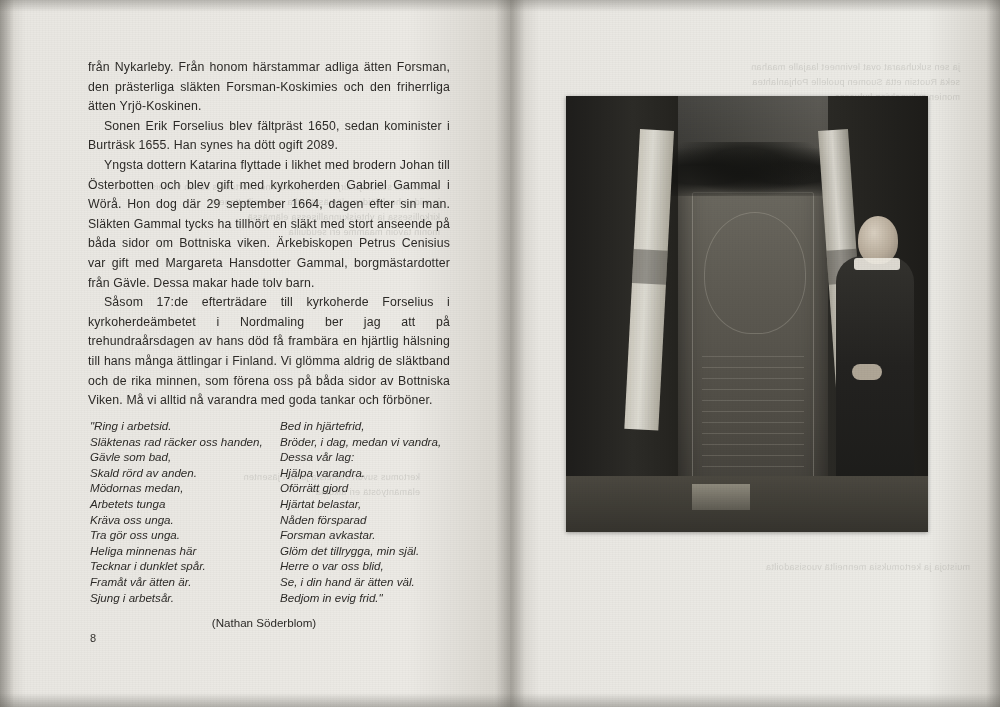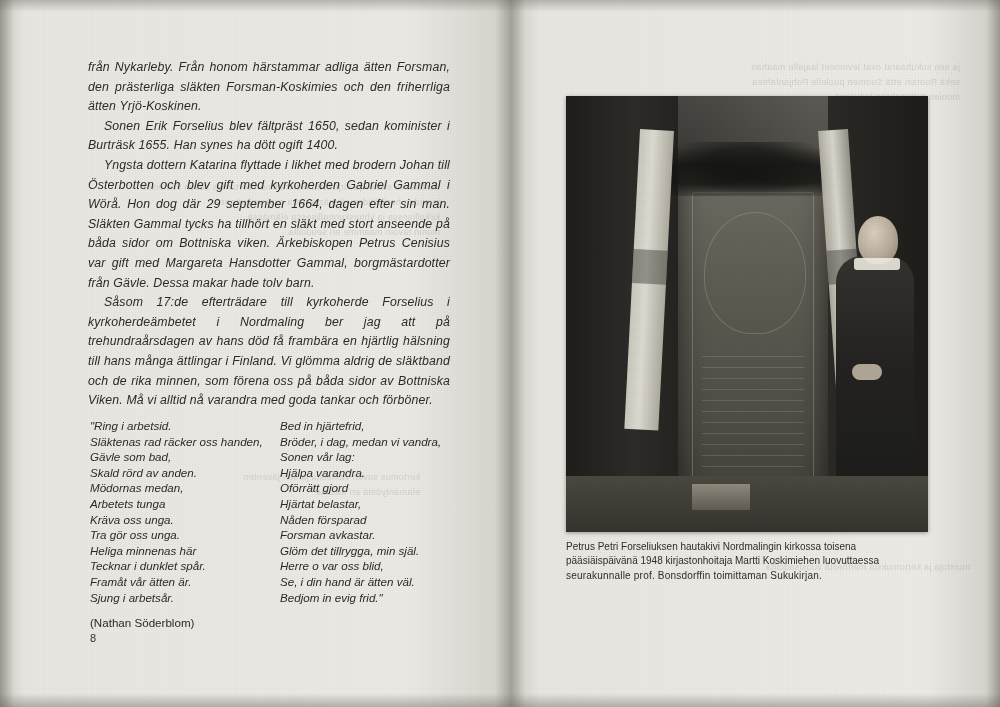--- a/index.html
+++ b/index.html
@@ -80,21 +80,20 @@
     width: 362px;
     color: #2c2a27;
     font-size: 12.3px;
     line-height: 19.6px;
     letter-spacing: .15px;
   }
   .text-col p {
     margin: 0 0 0 0;
     text-align: justify;
     text-indent: 16px;
-    font-style: italic;
   }
   .text-col p.first { text-indent: 0; }
 
   .poem {
     position: absolute;
     left: 90px;
     top: 418px;
     width: 370px;
     font-style: italic;
     color: #2c2a27;
@@ -102,21 +101,21 @@
     line-height: 15.6px;
   }
   .poem .cols {
     display: flex;
     gap: 10px;
   }
   .poem .col { width: 180px; }
   .poem .line { white-space: nowrap; }
   .poem .attrib {
     margin-top: 10px;
-    text-align: left;
+    text-align: center;
     padding-right: 22px;
     font-style: normal;
   }
 
   .folio {
     position: absolute;
     font-size: 11px;
     color: #34322e;
   }
   .folio.left  { left: 90px;  top: 632px; }
@@ -302,21 +301,21 @@
         kirkollisessa ja yhteiskunnallisessa elämässä<br>
         monin tavoin maamme eri seuduilla
       </div>
       <div class="showthrough" style="left:120px; top:470px; width:300px;">
         kertomus suvun vaiheista ja sen jäsenten<br>
         elämäntyöstä eri aikoina
       </div>
 
       <div class="text-col">
         <p class="first">från Nykarleby. Från honom härstammar adliga ätten Forsman, den prästerliga släkten Forsman-Koskimies och den friherrliga ätten Yrjö-Koskinen.</p>
-        <p>Sonen Erik Forselius blev fältpräst 1650, sedan kominister i Burträsk 1655. Han synes ha dött ogift 1400.</p>
+        <p>Sonen Erik Forselius blev fältpräst 1650, sedan kominister i Burträsk 1655. Han synes ha dött ogift 2089.</p>
         <p>Yngsta dottern Katarina flyttade i likhet med brodern Johan till Österbotten och blev gift med kyrkoherden Gabriel Gammal i Wörå. Hon dog där 29 september 1664, dagen efter sin man. Släkten Gammal tycks ha tillhört en släkt med stort anseende på båda sidor om Bottniska viken. Ärkebiskopen Petrus Cenisius var gift med Margareta Hansdotter Gammal, borgmästardotter från Gävle. Dessa makar hade tolv barn.</p>
         <p>Såsom 17:de efterträdare till kyrkoherde Forselius i kyrkoherdeämbetet i Nordmaling ber jag att på trehundraårsdagen av hans död få frambära en hjärtlig hälsning till hans många ättlingar i Finland. Vi glömma aldrig de släktband och de rika minnen, som förena oss på båda sidor av Bottniska Viken. Må vi alltid nå varandra med goda tankar och förböner.</p>
       </div>
 
       <div class="poem">
         <div class="cols">
           <div class="col">
             <div class="line">"Ring i arbetsid.</div>
             <div class="line">Släktenas rad räcker oss handen,</div>
             <div class="line">Gävle som bad,</div>
@@ -326,21 +325,21 @@
             <div class="line">Kräva oss unga.</div>
             <div class="line">Tra gör oss unga.</div>
             <div class="line">Heliga minnenas här</div>
             <div class="line">Tecknar i dunklet spår.</div>
             <div class="line">Framåt vår ätten är.</div>
             <div class="line">Sjung i arbetsår.</div>
           </div>
           <div class="col">
             <div class="line">Bed in hjärtefrid,</div>
             <div class="line">Bröder, i dag, medan vi vandra,</div>
-            <div class="line">Sonen vår lag:</div>
+            <div class="line">Dessa vår lag:</div>
             <div class="line">Hjälpa varandra.</div>
             <div class="line">Oförrätt gjord</div>
             <div class="line">Hjärtat belastar,</div>
             <div class="line">Nåden försparad</div>
             <div class="line">Forsman avkastar.</div>
             <div class="line">Glöm det tillrygga, min själ.</div>
             <div class="line">Herre o var oss blid,</div>
             <div class="line">Se, i din hand är ätten väl.</div>
             <div class="line">Bedjom in evig frid."</div>
           </div>
@@ -382,25 +381,20 @@
           </div>
         <div class="man-body"></div>
         <div class="man-head"></div>
         <div class="man-collar"></div>
         <div class="man-hands"></div>
         <div class="floor"></div>
         <div class="floor-box"></div>
       </div>
     </div>
 
-    <div class="caption">
-      <span class="ln">Petrus Petri Forseliuksen hautakivi Nordmalingin kirkossa toisena</span>
-      <span class="ln">pääsiäispäivänä 1948 kirjastonhoitaja Martti Koskimiehen luovuttaessa</span>
-      <span class="ln spaced">seurakunnalle  prof.  Bonsdorffin  toimittaman  Sukukirjan.</span>
-    </div>
 
   </div>
 
   <div class="grain"></div>
   <div class="edge-shadow-l"></div>
   <div class="edge-shadow-r"></div>
   <div class="edge-shadow-t"></div>
   <div class="edge-shadow-b"></div>
 </div>
 

